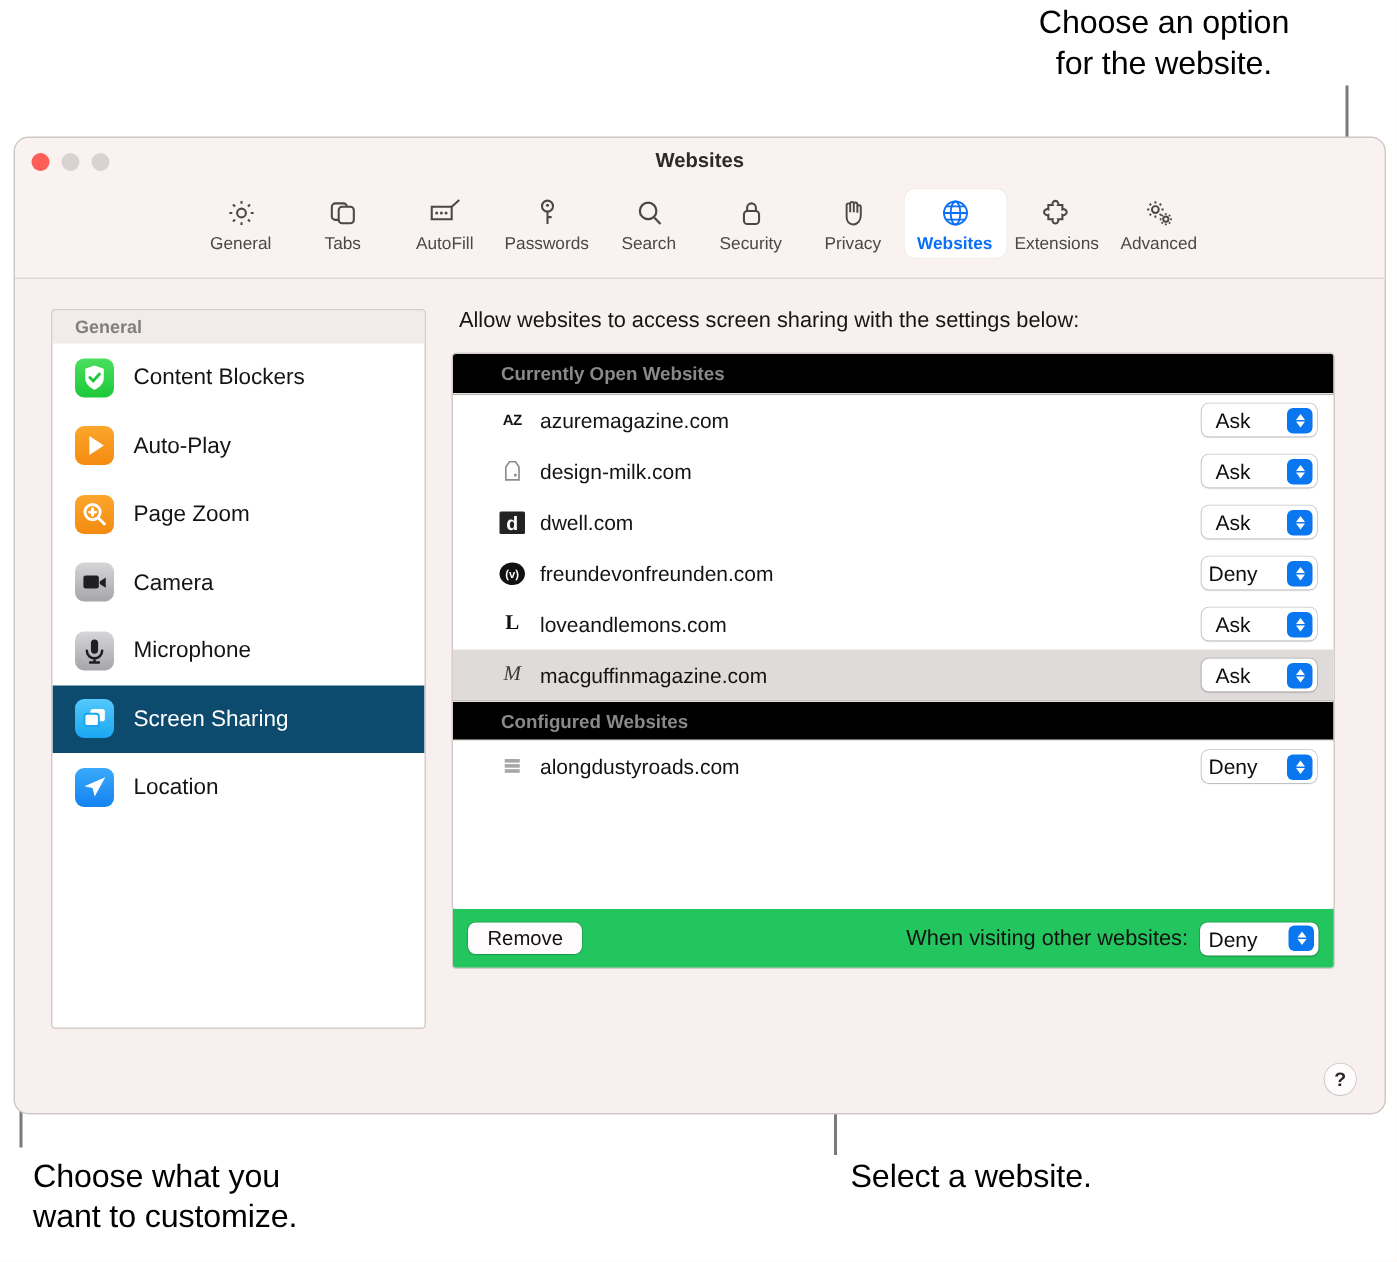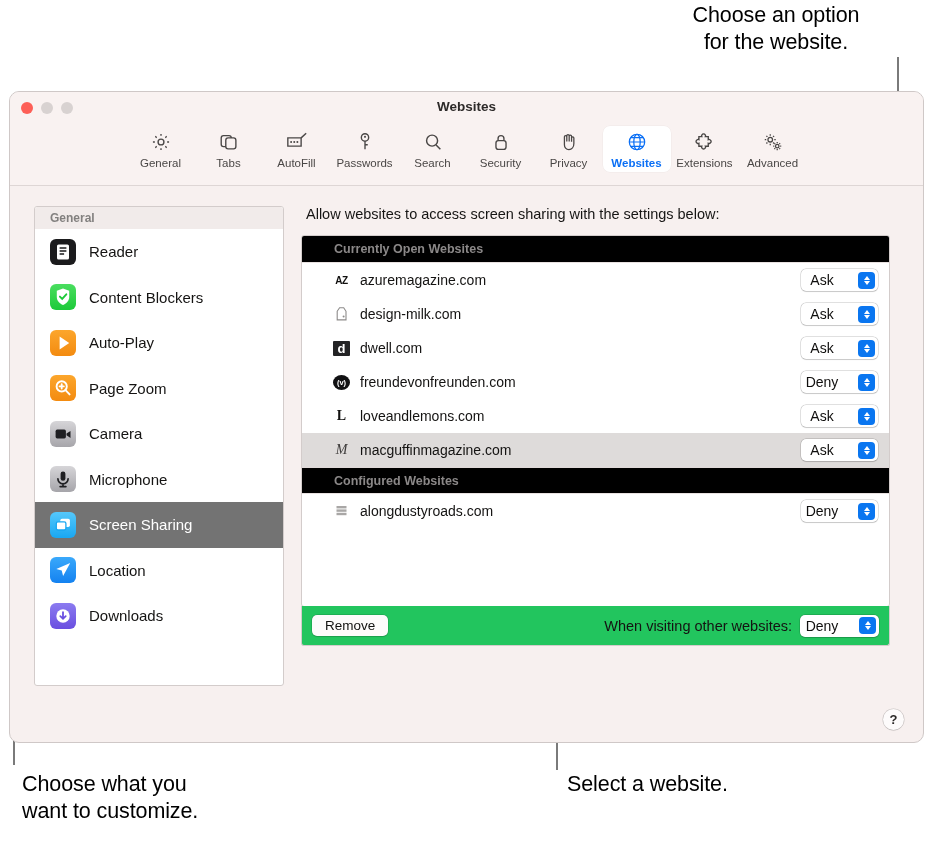--- a/index.html
+++ b/index.html
@@ -94,21 +94,21 @@
   #sidebar-header {
     height: 22px; background: #f1ebea;
     font-size: 12px; color: #82807f; font-weight: bold;
     padding: 4px 0 0 15px;
   }
   .sb-item {
     height: 45.5px; display: flex; align-items: center; gap: 13px;
     padding-left: 15px; cursor: default;
   }
   .sb-item .sb-lbl { font-size: 15px; color: #151413; }
-  .sb-item.sel { background: #737373; }
+  .sb-item.sel { background: #0c4a6e; }
   .sb-item.sel .sb-lbl { color: #ffffff; }
   .sb-ico { width: 26px; height: 26px; flex: 0 0 26px; border-radius: 6px; position: relative; }
 
   
   #pane { position: absolute; left: 291px; top: 16px; width: 609px; }
   #pane-desc { font-size: 14.5px; color: #161514; padding: 4px 0 13px 5px; }
 
   #listbox {
     position: relative;
     width: 589px; height: 372px;
@@ -334,29 +334,20 @@
         <span class="tb-lbl">Advanced</span>
       </div>
 
     </div>
 
     <div id="content">
 
       <div id="sidebar">
         <div id="sidebar-header">General</div>
 
-        <div class="sb-item">
-          <span class="sb-ico" style="background:#1b1b1d;">
-            <svg width="26" height="26" viewBox="0 0 26 26">
-                <rect x="7" y="5.5" width="12" height="15" rx="1.6" fill="#fff"></rect>
-                <path d="M9.6 9h6.8M9.6 12h6.8M9.6 15h4.5" stroke="#1b1b1d" stroke-width="1.4"></path>
-              </svg>
-          </span>
-          <span class="sb-lbl">Reader</span>
-        </div>
 
         <div class="sb-item">
           <span class="sb-ico" style="background:linear-gradient(#4ade5f,#1dc939);">
             <svg width="26" height="26" viewBox="0 0 26 26">
                 <path d="M13 4.6l6.2 2.2v6.1c0 4.1-3.1 6.6-6.2 8-3.1-1.4-6.2-3.9-6.2-8V6.8z" fill="#fff"></path>
                 <path d="M9.9 12.6l2.3 2.3 4.1-4.6" stroke="#1dc939" stroke-width="1.9" fill="none" stroke-linecap="round"></path>
               </svg>
           </span>
           <span class="sb-lbl">Content Blockers</span>
         </div>
@@ -412,29 +403,20 @@
 
         <div class="sb-item">
           <span class="sb-ico" style="background:linear-gradient(#3aa9fb,#1482f0);">
             <svg width="26" height="26" viewBox="0 0 26 26">
                 <path d="M20.2 6.1L6.3 12.1l5.4 1.3 1.4 5.6z" fill="#fff"></path>
               </svg>
           </span>
           <span class="sb-lbl">Location</span>
         </div>
 
-        <div class="sb-item">
-          <span class="sb-ico" style="background:linear-gradient(#8b7bf0,#6a4fe0);">
-            <svg width="26" height="26" viewBox="0 0 26 26">
-                <circle cx="13" cy="13" r="6.7" fill="#fff"></circle>
-                <path d="M13 9.2v6.4M10.3 13.2l2.7 2.6 2.7-2.6" stroke="#6a4fe0" stroke-width="1.8" fill="none" stroke-linecap="round"></path>
-              </svg>
-          </span>
-          <span class="sb-lbl">Downloads</span>
-        </div>
 
       </div>
 
       <div id="pane">
         <div id="pane-desc">Allow websites to access screen sharing with the settings below:</div>
 
         <div id="listbox">
 
           <div class="group-hdr">Currently Open Websites</div>
 

